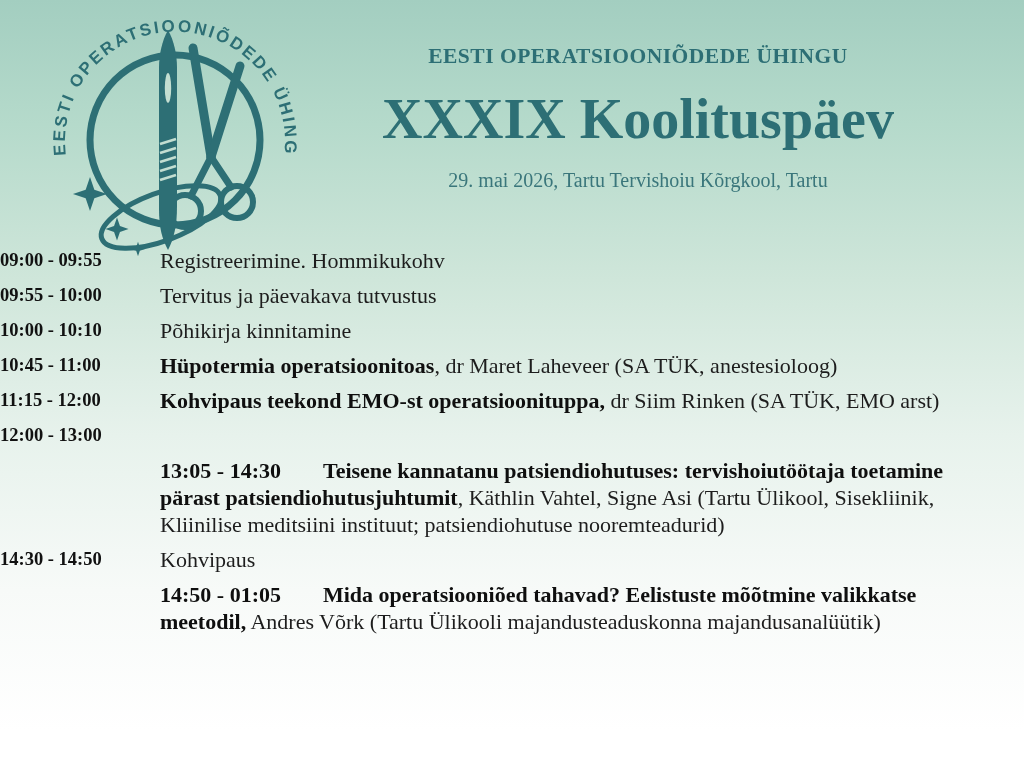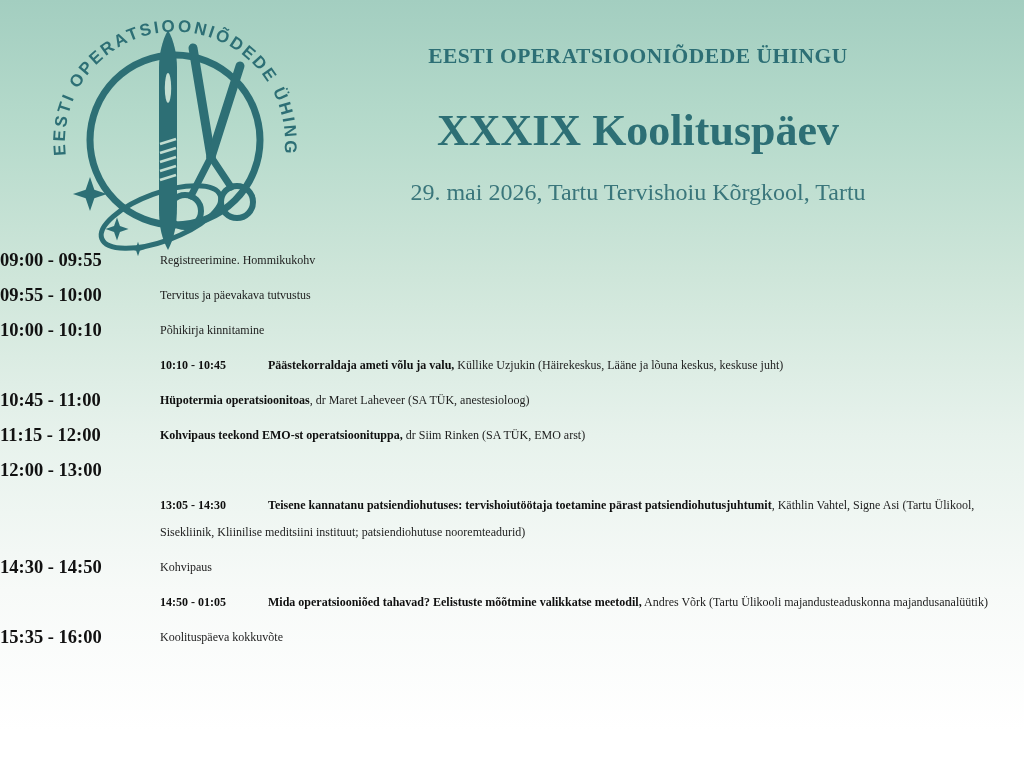--- a/index.html
+++ b/index.html
@@ -11,38 +11,38 @@
     background:linear-gradient(180deg,#a3cec0 0%,#b5dacb 16%,#cfe6da 36%,#e7f2ec 56%,#f7faf8 76%,#ffffff 94%);
   }
   
   .logo-box{position:absolute;left:28px;top:4px;width:284px;height:252px;}
   .header-block{position:absolute;left:340px;top:44px;width:596px;text-align:center;}
   .org-line{
     font-size:21.5px;font-weight:bold;letter-spacing:.5px;
     color:#2d6f75;line-height:24px;
   }
   .title-line{
-    position:relative;margin-top:40px;
-    font-size:44px;font-weight:bold;color:#2d6f75;line-height:46px;
+    position:relative;margin-top:28px;
+    font-size:56px;font-weight:bold;color:#2d6f75;line-height:46px;
   }
   .date-line{
     position:relative;margin-top:26px;
-    font-size:24px;color:#3a767b;line-height:24px;
+    font-size:20px;color:#3a767b;line-height:24px;
   }
   
   .schedule{position:absolute;top:247px;left:0;right:0;}
   .row{display:flex;margin-bottom:8px;}
   .time-col{
     flex:0 0 160px;
     font-weight:bold;color:#111;
     font-size:18.5px;line-height:27px;white-space:nowrap;
   }
   .desc-col{
     flex:1;padding-right:34px;
-    font-size:12px;line-height:27px;color:#1d1d1d;
+    font-size:22px;line-height:27px;color:#1d1d1d;
   }
   .desc-col .bold{font-weight:bold;color:#0f0f0f;}
   .tab-gap{display:inline-block;width:42px;}
 </style>
 </head>
 <body>
 
 <div class="slide">
 
   <div class="logo-box">
@@ -106,24 +106,20 @@
     <div class="row">
       <div class="time-col">09:55 - 10:00</div>
       <div class="desc-col"><span>Tervitus ja päevakava tutvustus</span></div>
     </div>
 
     <div class="row">
       <div class="time-col">10:00 - 10:10</div>
       <div class="desc-col"><span>Põhikirja kinnitamine</span></div>
     </div>
 
-    <div class="row">
-      <div class="time-col"></div>
-      <div class="desc-col"><span class="bold">10:10 - 10:45</span><span class="tab-gap"></span><span class="bold">Päästekorraldaja ameti võlu ja valu,</span><span> Küllike Uzjukin (Häirekeskus, Lääne ja lõuna keskus, keskuse juht)</span></div>
-    </div>
 
     <div class="row">
       <div class="time-col">10:45 - 11:00</div>
       <div class="desc-col"><span class="bold">Hüpotermia operatsioonitoas</span><span>, dr Maret Laheveer (SA TÜK, anestesioloog)</span></div>
     </div>
 
     <div class="row">
       <div class="time-col">11:15 - 12:00</div>
       <div class="desc-col"><span class="bold">Kohvipaus teekond EMO-st operatsioonituppa,</span><span> dr Siim Rinken (SA TÜK, EMO arst)</span></div>
     </div>
@@ -141,19 +137,15 @@
       <div class="time-col">14:30 - 14:50</div>
       <div class="desc-col"><span>Kohvipaus</span></div>
     </div>
 
     <div class="row">
       <div class="time-col"></div>
       <div class="desc-col"><span class="bold">14:50 - 01:05</span><span class="tab-gap"></span><span class="bold">Mida operatsiooniõed tahavad? Eelistuste mõõtmine valikkatse meetodil,</span><span> Andres Võrk (Tartu Ülikooli majandusteaduskonna majandusanalüütik)</span></div>
     </div>
 
 
-    <div class="row">
-      <div class="time-col">15:35 - 16:00</div>
-      <div class="desc-col"><span>Koolituspäeva kokkuvõte</span></div>
-    </div>
   </div>
 
 </div>
 
 </body></html>

